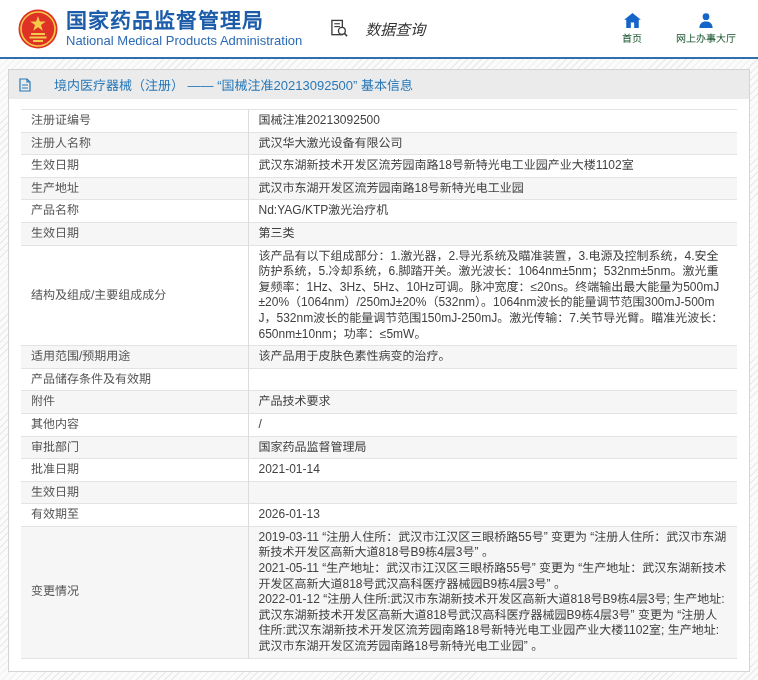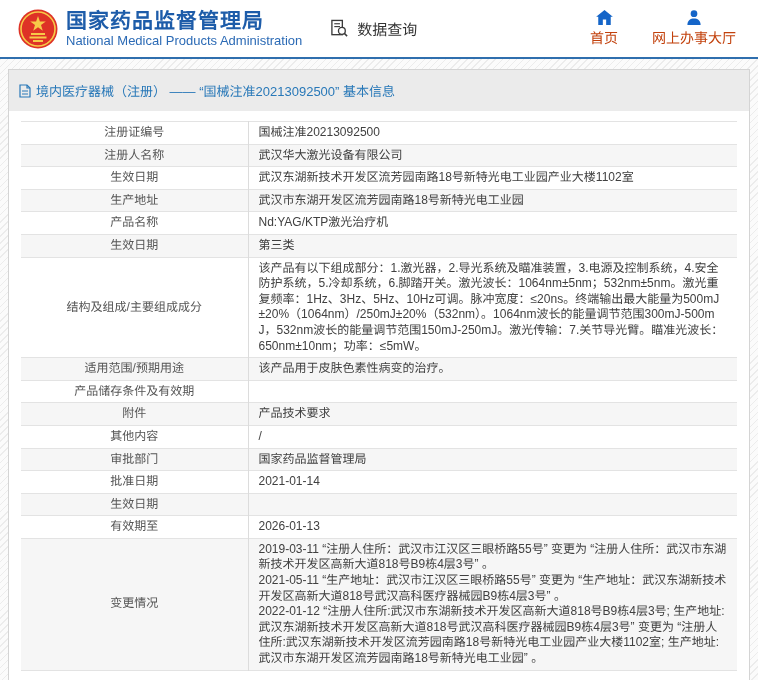--- a/index.html
+++ b/index.html
@@ -6,47 +6,47 @@
   html,body { width:758px; background:#fff; font-family:"Liberation Sans","DejaVu Sans",sans-serif; }
   body { min-height:680px; }
 
   
   .topbar { height:57px; background:#fff; display:flex; align-items:center; padding:0 14px 0 18px; }
   .logo { display:flex; align-items:center; gap:8px; cursor:pointer; }
   .emblem { width:40px; height:40px; flex:0 0 auto; }
   .org-names { display:flex; flex-direction:column; line-height:1.1; }
   .org-cn { font-size:21px; font-weight:bold; color:#1d5ca9; letter-spacing:1px; }
   .org-en { font-size:13px; color:#2b6ab5; margin-top:2px; }
-  .query-entry { display:flex; align-items:center; gap:8px; margin-left:28px; cursor:pointer; }
+  .query-entry { display:flex; align-items:center; gap:16px; margin-left:28px; cursor:pointer;font-style:italic; }
   .query-entry span { font-size:15px; color:#333; }
   .top-nav { margin-left:auto; display:flex; gap:34px; padding-right:8px; }
   .nav-item { display:flex; flex-direction:column; align-items:center; gap:2px; cursor:pointer; }
-  .nav-item .txt { font-size:14px; color:#c2410c; }
+  .nav-item .txt { font-size:10px; color:#14532d; }
   .blue-rule { height:2px; background:#2f6fae; }
 
   
   .page-bg {
     padding:10px 8px 6px 8px;
     background:repeating-linear-gradient(135deg,#ececec 0 1px,#fbfbfb 1px 5px);
     min-height:621px;
   }
 
   
   .content-box { background:#fff; border:1px solid #d4d4d4; }
-  .titlebar { background:#ebebeb; padding:11px 10px; display:flex; align-items:center; gap:5px; }
+  .titlebar { background:#ebebeb; padding:5px 10px; display:flex; align-items:center; gap:23px; }
   .titlebar .txt { color:#2878b8; font-size:13px; }
 
   
   .tbl-wrap { padding:10px 12px 12px 12px; }
   table { width:100%; border-collapse:collapse; table-layout:fixed; }
   tr { border-bottom:1px solid #e3e3e3; }
   tbody tr:first-child { border-top:1px solid #e3e3e3; }
   tbody tr:nth-child(even) { background:#f6f6f6; }
   td { font-size:12px; line-height:1.3; padding:3px 10px; vertical-align:middle; }
-  td.lbl { width:227px; text-align:center; color:#555; border-right:1px solid #dcdcdc; }
+  td.lbl { width:227px; text-align:left; color:#555; border-right:1px solid #dcdcdc; }
   td.val { color:#404040; word-break:break-all; }
   td.val .para { display:block; }
 </style>
 </head>
 <body>
 
 <div class="topbar">
   <div class="logo">
     <svg class="emblem" viewBox="0 0 40 40">
       <circle cx="20" cy="20" r="19.5" fill="#de3226"></circle>

